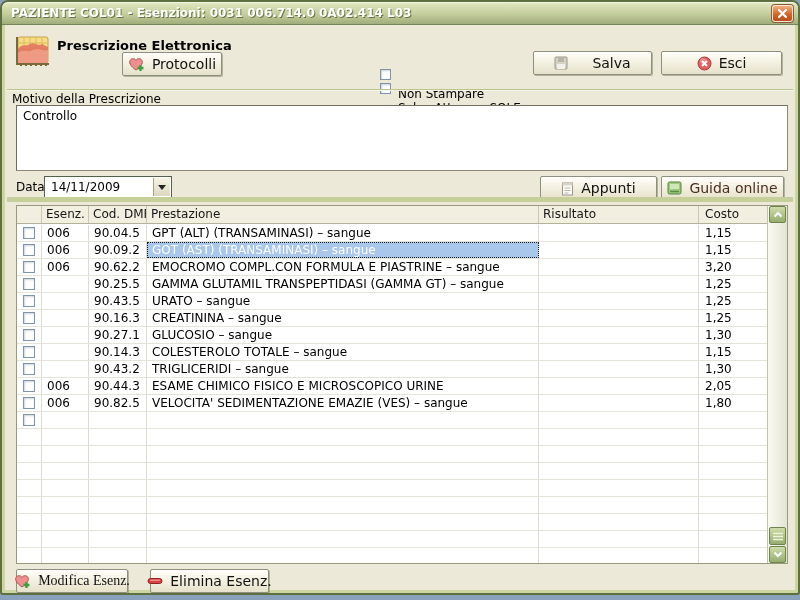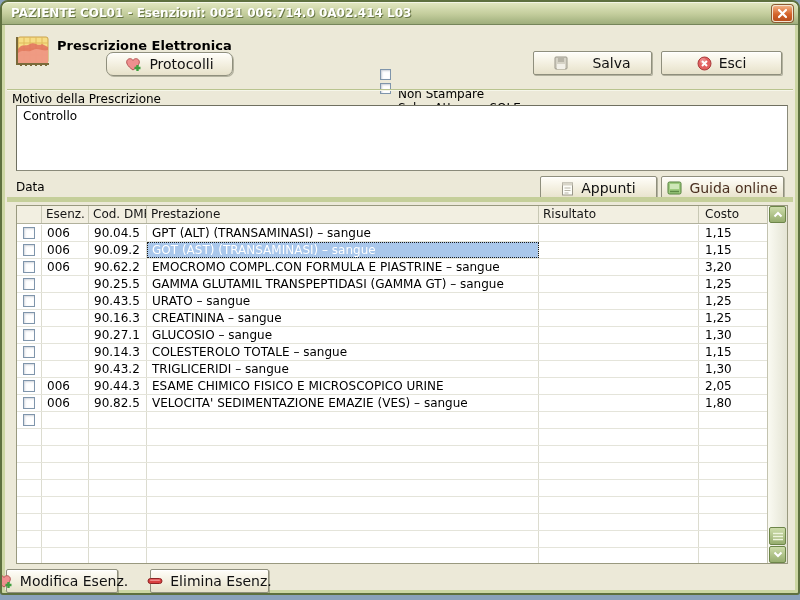--- a/index.html
+++ b/index.html
@@ -124,21 +124,21 @@
   .sc-btn {
     position:absolute; left:1px; right:1px; height:17px;
     background:linear-gradient(#cddcaa,#96ad6e);
     border:1px solid #6d8549; border-radius:2px;
     display:flex; align-items:center; justify-content:center; cursor:pointer;
   }
   .sc-up { top:0; }
   .sc-grip { bottom:18px; height:18px; }
   .sc-down { bottom:0; }
   
-  .btn-modifica { left:4px; top:567px; width:112px; height:24px; }
+  .btn-modifica { left:14px; top:567px; width:112px; height:24px;font-family:Liberation Serif, serif; }
   .btn-elimina  { left:148px; top:567px; width:119px; height:24px; }
 </style>
 </head>
 <body>
 
 <div class="window">
 
   <div class="titlebar">
     <div class="title-text">PAZIENTE COL01 - Esenzioni: 0031 006.714.0 0A02.414 L03</div>
     <div class="close-btn">
@@ -157,21 +157,21 @@
       <path d="M4 14 C8 8,12 12,16 9 C20 6,24 12,28 9 L34 12 L34 28 L4 28 Z" fill="#e2705e" opacity="0.85"></path>
       <path d="M4 18 C9 14,14 18,19 15 C24 12,29 17,34 15 L34 28 L4 28 Z" fill="#ef9d86" opacity="0.9"></path>
       <path d="M3 2 v27 h32" stroke="#7a6a3a" stroke-width="2" fill="none"></path>
       <g stroke="#7a6a3a" stroke-width="2">
           <path d="M7 29v2M12 29v2M17 29v2M22 29v2M27 29v2M32 29v2"></path>
         </g>
     </svg>
   </div>
   <div class="app-title">Prescrizione Elettronica</div>
 
-  <div class="btn" style="left:104px; top:50px; width:127px; height:24px;border-radius:7px;">
+  <div class="btn" style="left:120px; top:50px; width:100px; height:24px;">
     <span class="ic">
       <svg width="17" height="15" viewBox="0 0 17 15">
         <path d="M8 13 C2 9,0.5 5,2.5 2.8 C4.3 0.9,7 1.6,8 3.4 C9 1.6,11.7 0.9,13.5 2.8 C15.5 5,14 9,8 13Z" fill="#ef8f8f" stroke="#b35454"></path>
         <g stroke="#3f9e3f" stroke-width="2.4">
             <path d="M12.5 8v6M9.5 11h6"></path>
           </g>
       </svg>
     </span>
     <span>Protocolli</span>
   </div>
@@ -208,20 +208,26 @@
   </div>
 
   <div class="divider1"></div>
 
   <div class="label" style="left:10px; top:90px;">Motivo della Prescrizione</div>
   <div class="textarea">
     <span>Controllo</span>
   </div>
 
   <div class="label" style="left:14px; top:178px;">Data</div>
+  <div class="combo">
+    <span class="combo-value">14/11/2009</span>
+    <span class="combo-arrow-btn">
+      <span class="tri-down"></span>
+    </span>
+  </div>
 
   <div class="btn" style="left:659px; top:174px; width:123px; height:24px; color:#4a2f20;">
     <span class="ic">
       <svg width="15" height="14" viewBox="0 0 15 14">
         <rect x="1" y="1" width="13" height="12" rx="1.5" fill="#9ecb7f" stroke="#54803c"></rect>
         <rect x="3" y="3" width="9" height="5" fill="#cfe7b8"></rect>
         <path d="M3 10.5h9" stroke="#5d8a44" stroke-width="1.5"></path>
       </svg>
     </span>
     <span>Guida online</span>

